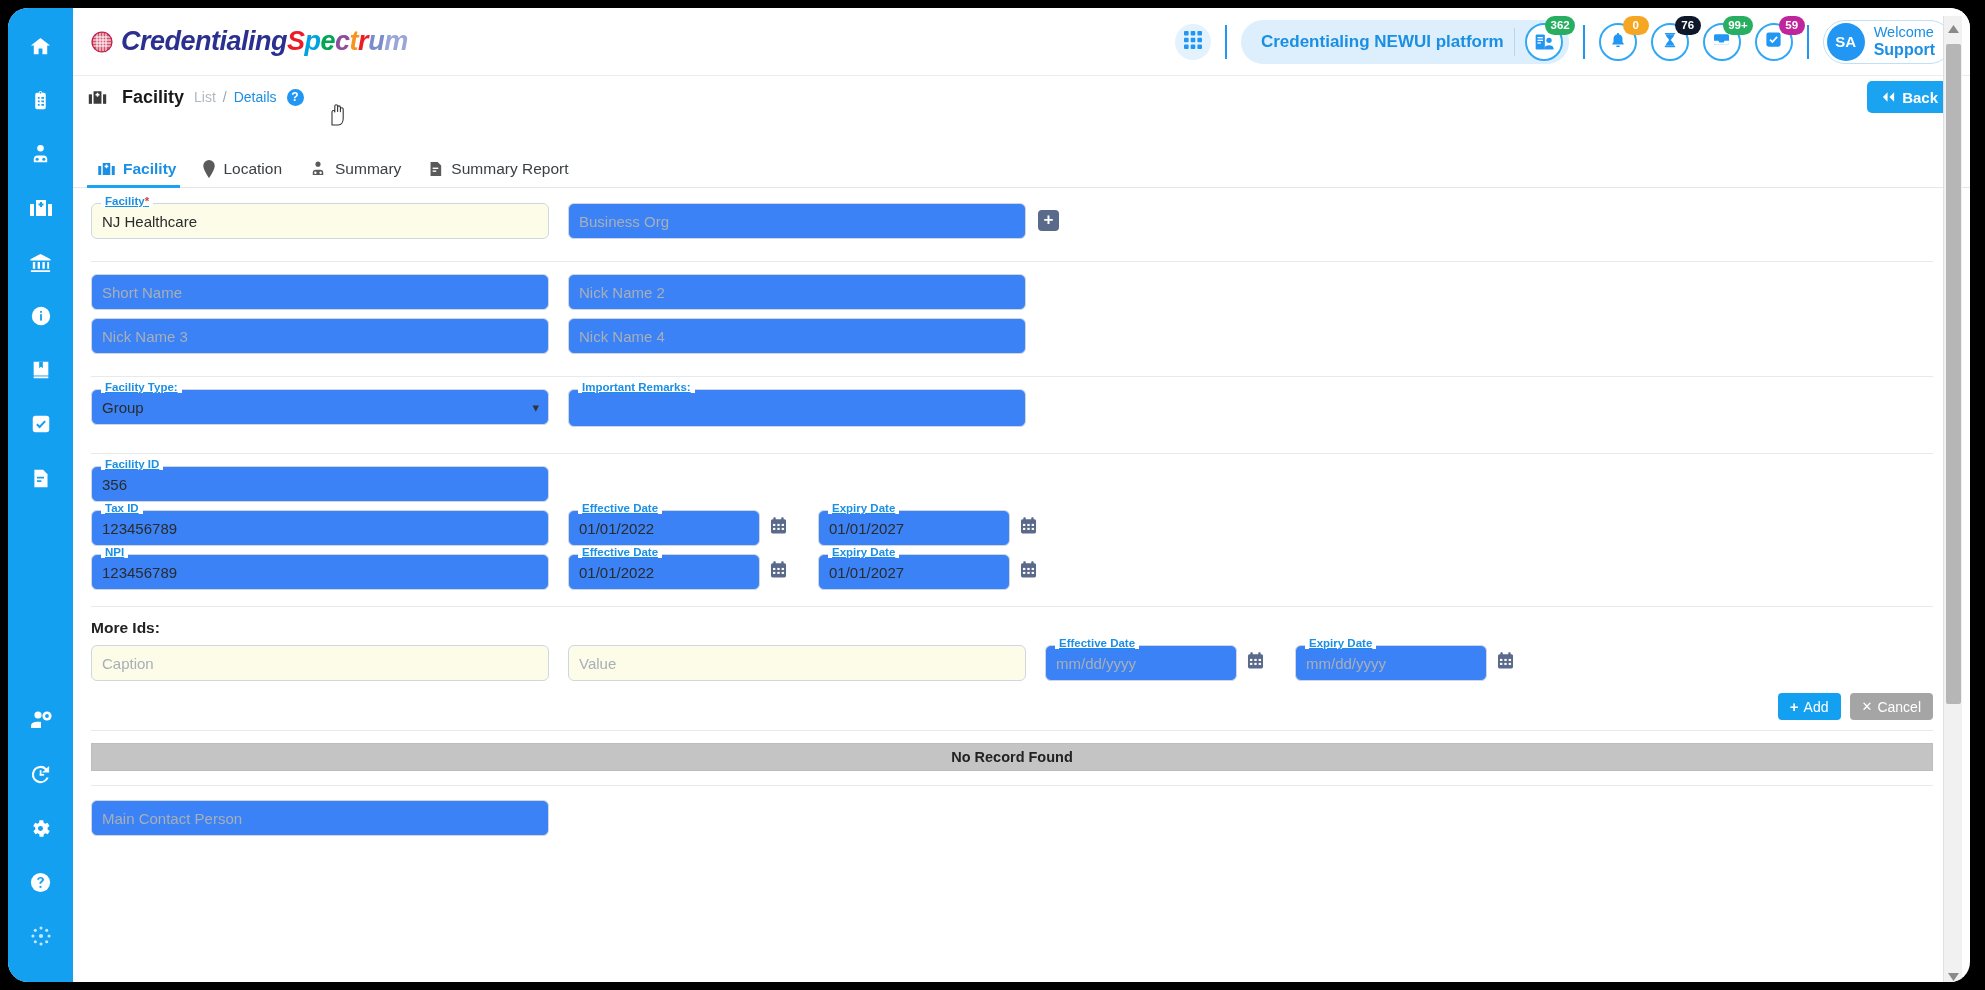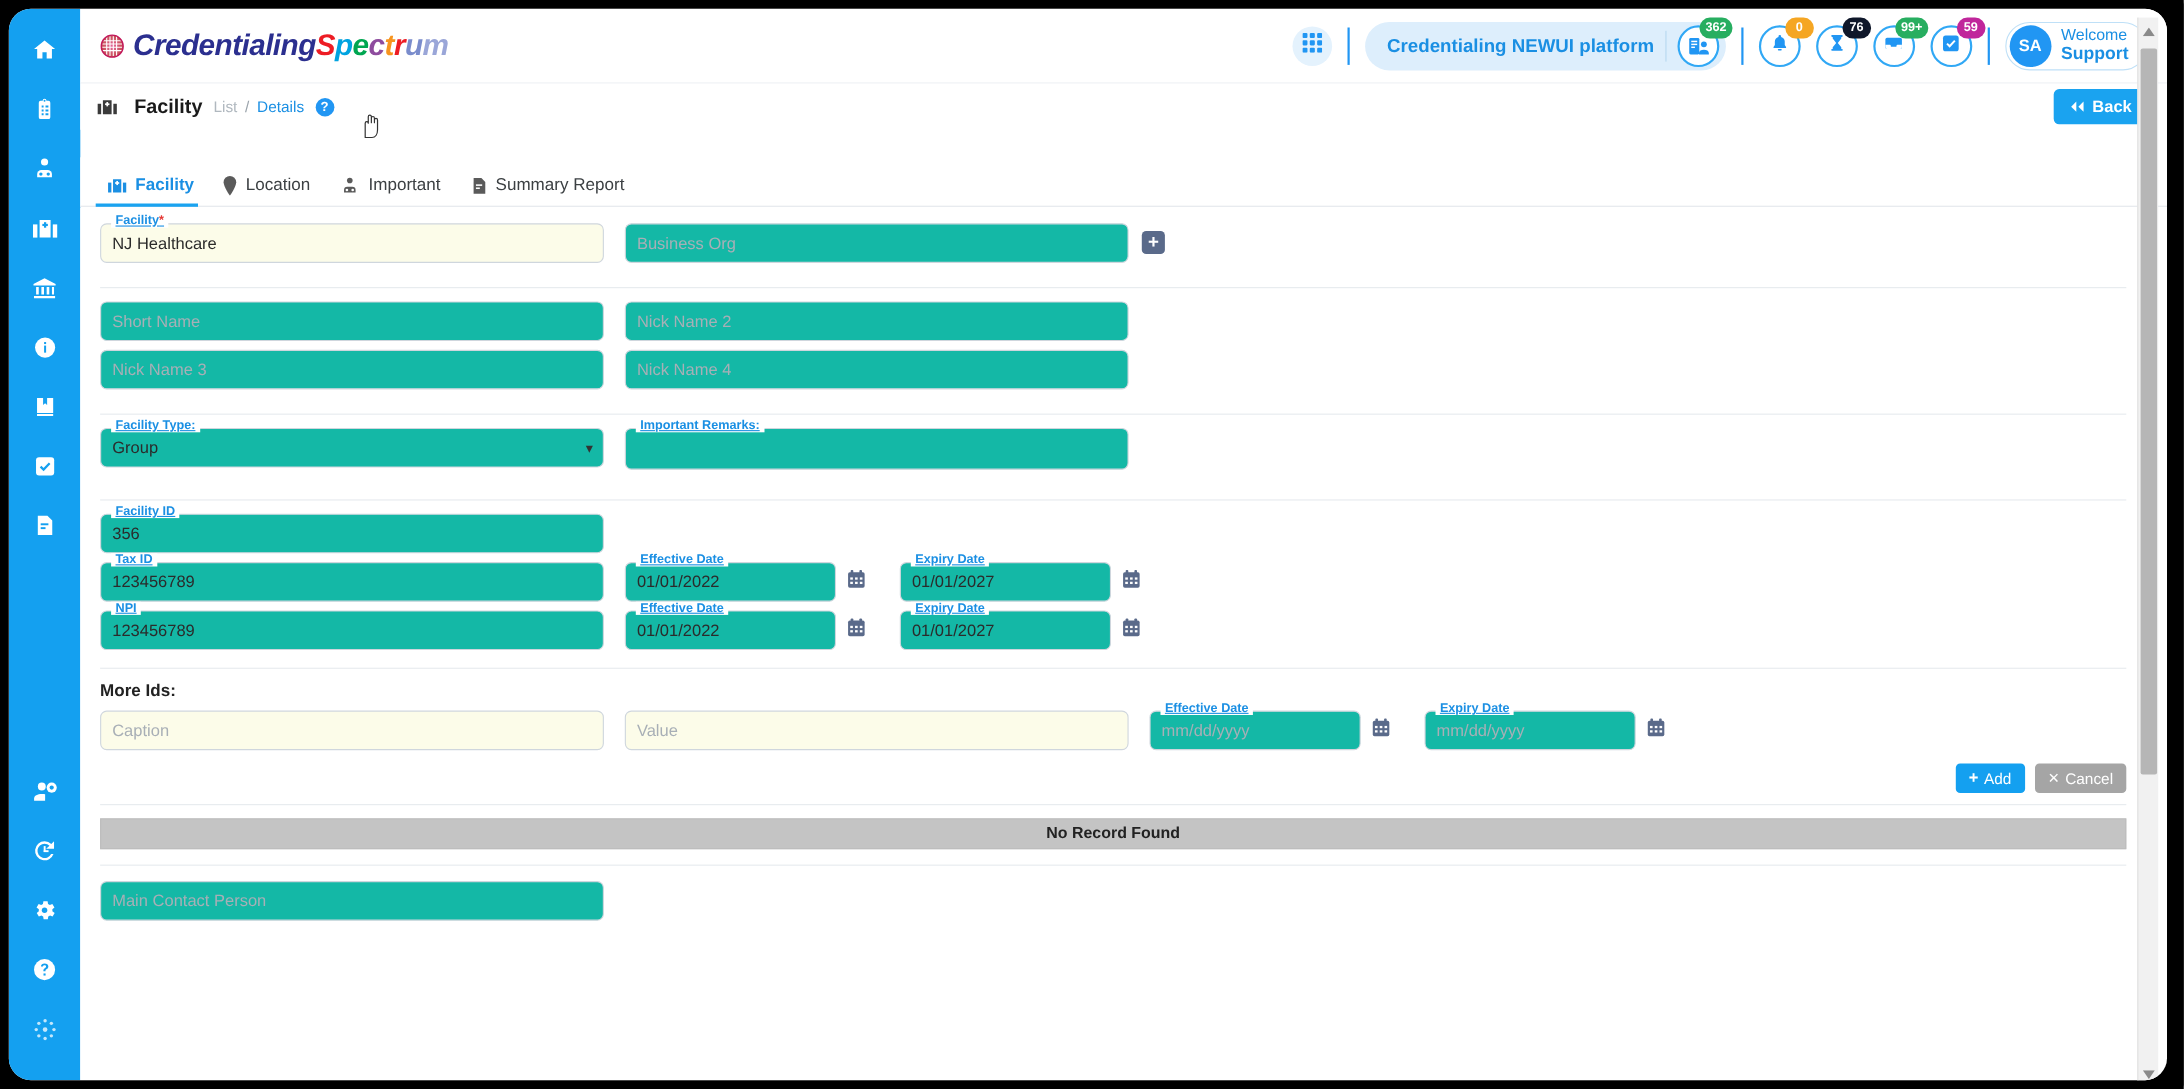--- a/index.html
+++ b/index.html
@@ -126,21 +126,21 @@
 
   .row { display:flex; padding:0 18px; align-items:flex-start; }
   .fgroup { position:relative; margin-bottom:10px; }
   .fgroup > label {
     position:absolute; top:-8px; left:10px; background:#fff; padding:0 4px;
     font-size:11.5px; color:#1a8fe3; font-weight:bold; z-index:2; white-space:nowrap;text-decoration:underline;
   }
   .fgroup > label .req { color:#e53935; }
   .fld {
     width:100%; height:33px; border:1px solid #cfd6dd; border-radius:6px;
-    padding:0 10px; font-size:15px; color:#2b2b2b; background:#14b8a6;
+    padding:0 10px; font-size:15px; color:#2b2b2b; background:#3b82f6;
     font-family:"Liberation Sans", sans-serif; outline:none;
   }
   .fld::placeholder { color:#a8afb6; }
   .fld.cream { background:#fcfce9; }
   .fld.tall { height:36px; }
   select.fld { appearance:none; background-image:none; padding-right:24px; cursor:pointer; }
   .selwrap { position:relative; }
   .selwrap .chev { position:absolute; right:10px; top:11px; pointer-events:none; color:#333; font-size:13px; }
   textarea.fld { height:38px; resize:none; padding-top:6px; }
 
@@ -477,21 +477,21 @@
     </div>
     <div class="tab">
       <span style="display:flex;">
         <svg width="20" height="18" viewBox="0 0 24 24" fill="#5a5a5a">
               <circle cx="12" cy="5.5" r="3.4"></circle>
               <path d="M5 20v-3a4 4 0 0 1 4-4h6a4 4 0 0 1 4 4v3z"></path>
               <circle cx="8.5" cy="17" r="1.6" fill="#fff"></circle>
               <circle cx="15.5" cy="17" r="1.6" fill="#fff"></circle>
             </svg>
       </span>
-      <span>Important</span>
+      <span>Summary</span>
     </div>
     <div class="tab">
       <span style="display:flex;">
         <svg width="17" height="18" viewBox="0 0 24 24" fill="#5a5a5a">
               <path d="M5 2h10l5 5v15H5z"></path>
               <rect x="8" y="10" width="8" height="2" fill="#fff"></rect>
               <rect x="8" y="14" width="5" height="2" fill="#fff"></rect>
             </svg>
       </span>
       <span>Summary Report</span>

